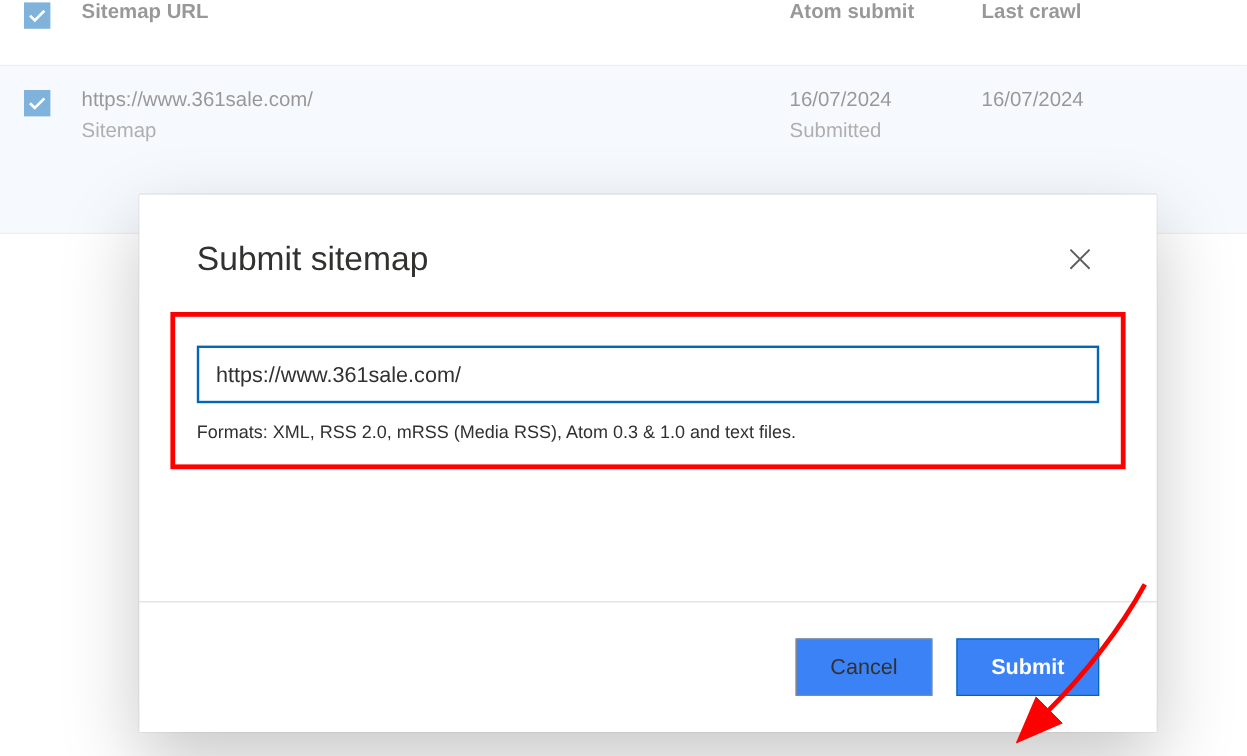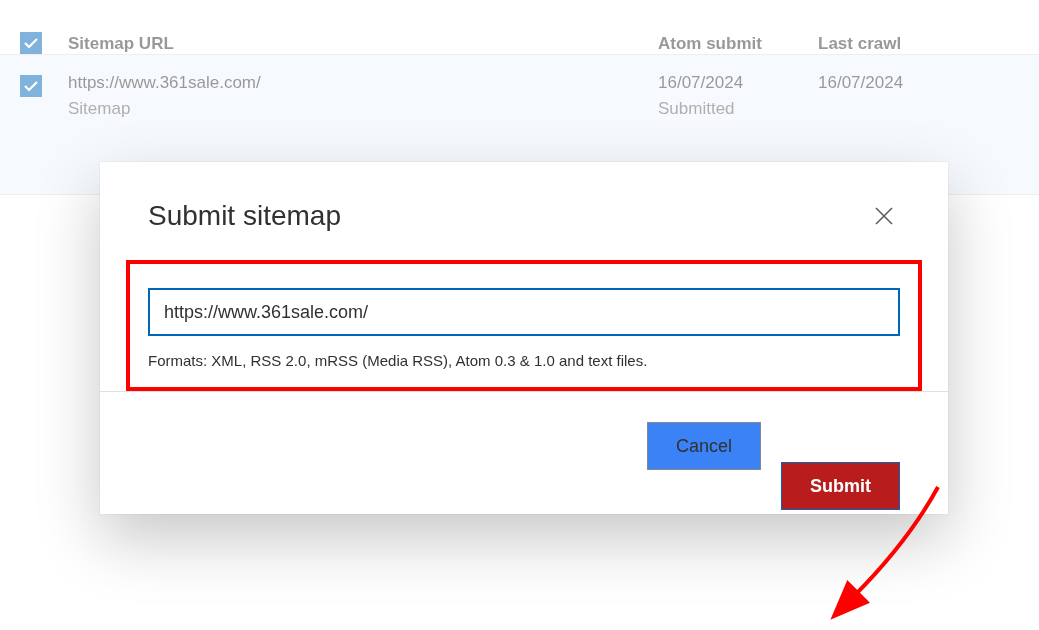--- a/index.html
+++ b/index.html
@@ -18,21 +18,21 @@
     background: #ffffff;
   }
   .bg-overlay {
     position: absolute;
     inset: 0;
     background: rgba(255,255,255,0.5);
     pointer-events: none;
   }
   .table-header {
     display: flex;
-    align-items: flex-end;
+    align-items: flex-start;
     height: 55px;
     border-bottom: 1px solid #e1dfdd;
     padding: 0 20px;
   }
   .table-row {
     display: flex;
     align-items: flex-start;
     padding: 18px 20px 0 20px;
     border-bottom: 1px solid #e1dfdd;
     height: 140px; 
@@ -73,23 +73,23 @@
     display: flex;
     align-items: center;
     justify-content: center;
     cursor: pointer;
   }
   .checkbox svg { display:block; }
   
   .modal {
     position: absolute;
     top: 162px;
-    left: 100px;
+    left: 116px;
     width: 848px;
-    height: 352px;
+    height: 448px;
     background: #ffffff;
     box-shadow: 0 25px 60px rgba(0,0,0,0.22), 0 0 1px rgba(0,0,0,0.2);
     display: flex;
     flex-direction: column;
   }
   .modal-header {
     display: flex;
     align-items: center;
     justify-content: space-between;
     padding: 38px 48px 0 48px;
@@ -151,25 +151,24 @@
     align-items: center;
     justify-content: center;
     min-width: 110px;
   }
   .btn-cancel {
     background: #3b82f6;
     border: 1px solid #8a8886;
     color: #323130;
   }
   .btn-submit {
-    background: #b91c1c;
+    background: #3b82f6;
     border: 1px solid #0067b8;
     color: #ffffff;
     font-weight: 600;
-    margin-top: 40px;
   }
   .arrow-annot {
     position: absolute;
     top: 250px;
     right: 0;
     width: 130px;
     height: 140px;
     pointer-events: none;
   }
 </style>

